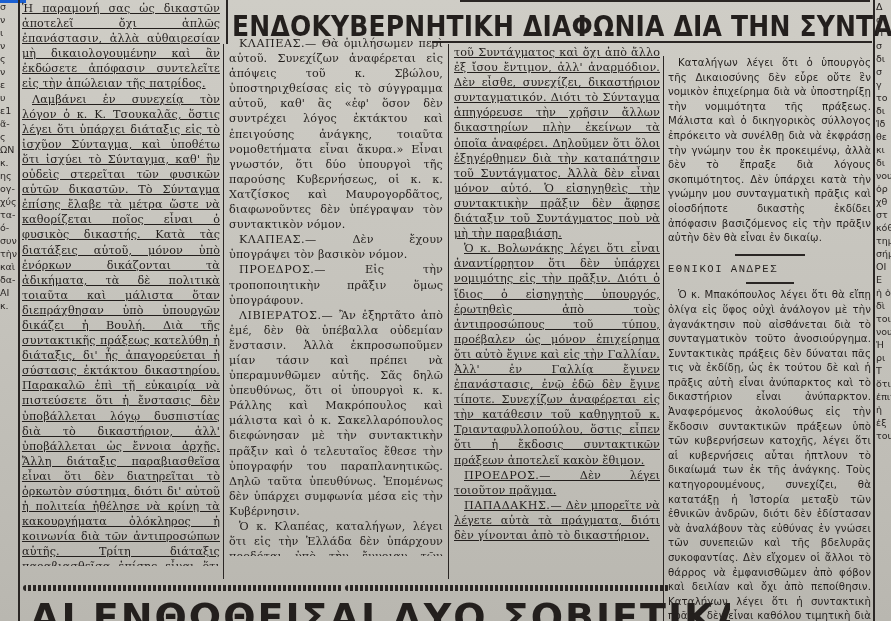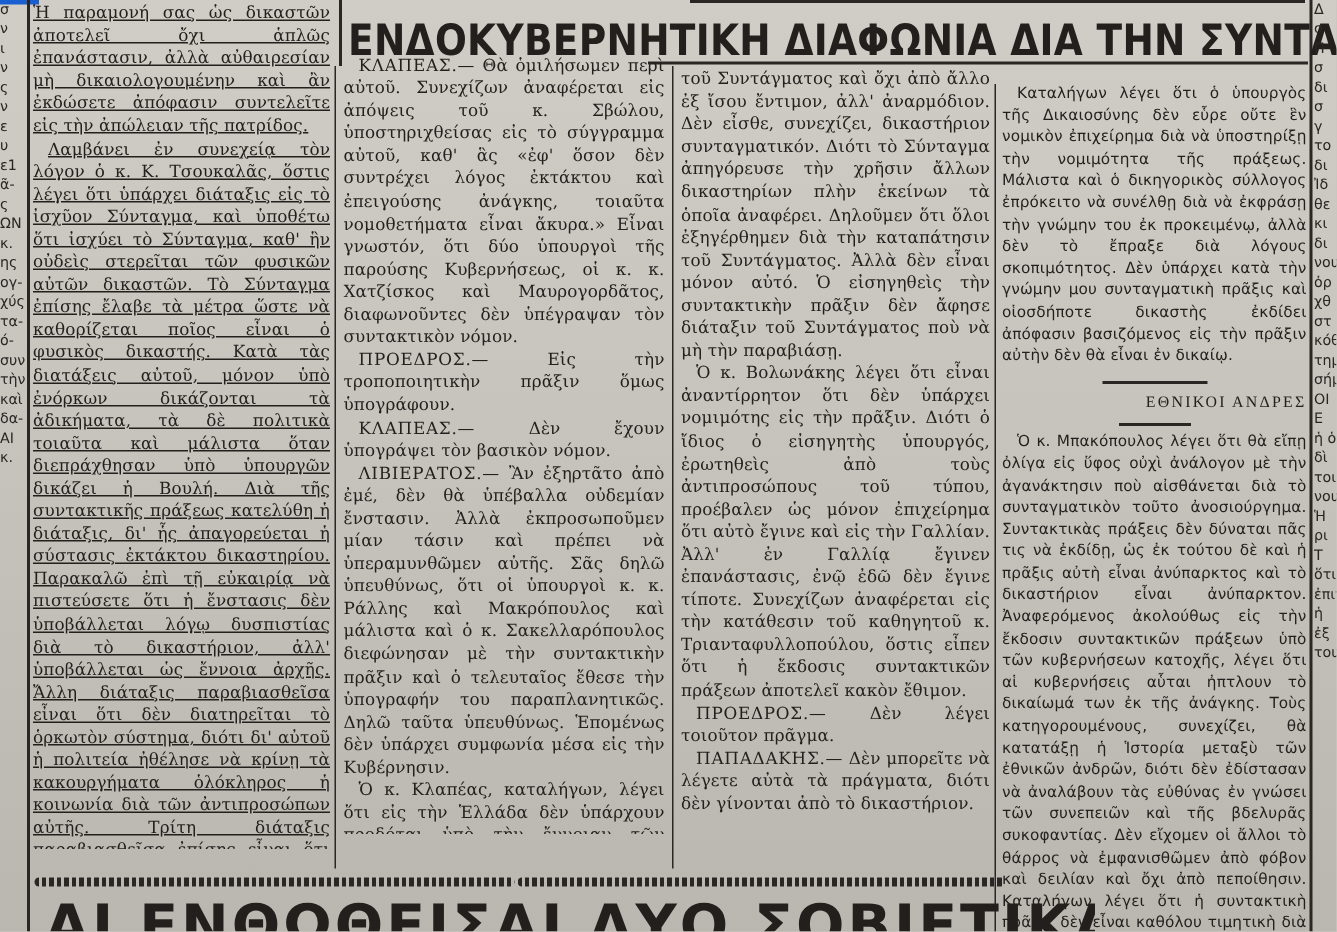--- a/index.html
+++ b/index.html
@@ -26,22 +26,22 @@
   .spk { font-family: "DejaVu Serif", serif; letter-spacing: 0.5px; }
   .sans { font-family: "DejaVu Sans", sans-serif; font-size: 10.2px; line-height: 14.6px; }
 
   .headline {
     position: absolute; left: 232px; top: 10px; width: 660px;
     font-family: "DejaVu Sans", sans-serif; font-weight: bold;
     font-size: 25px; letter-spacing: 0.2px; color: #231f1d;
     transform: scaleY(1.15); transform-origin: top left; white-space: nowrap;
   }
   .subhead {
-    font-family: Liberation Serif, serif; font-size: 10.6px; letter-spacing: 1.5px;
-    text-align: right; text-indent: 0; margin: 4px 0 2px 0;
+    font-family: Liberation Mono, monospace; font-size: 10.6px; letter-spacing: 1.5px;
+    text-align: left; text-indent: 0; margin: 4px 0 2px 0;
   }
   .shortrule { height: 2px; background: #2a2624; margin: 8px auto 0 auto; }
   .wavy {
     position: absolute; height: 6px;
     background: repeating-linear-gradient(90deg, #2a2624 0 3px, transparent 3px 5px);
     border-radius: 3px;
   }
   .bottom-head {
     position: absolute; left: 30px; top: 598px; width: 700px; height: 23px; overflow: hidden;
     font-family: "DejaVu Sans", sans-serif; font-weight: bold; font-size: 38px;
@@ -101,27 +101,27 @@
   <div class="hrule" style="left:432px;top:41px;width:440px;"></div>
 
   <div class="col" style="left:22px;top:1px;width:198px;height:565px;overflow:hidden;text-decoration:underline;">
     <p class="noindent">Ἡ παραμονή σας ὡς δικαστῶν ἀποτελεῖ ὄχι ἁπλῶς ἐπανάστασιν, ἀλλὰ αὐθαιρεσίαν μὴ δικαιολογουμένην καὶ ἂν ἐκδώσετε ἀπόφασιν συντελεῖτε εἰς τὴν ἀπώλειαν τῆς πατρίδος.</p>
     <p>Λαμβάνει ἐν συνεχείᾳ τὸν λόγον ὁ κ. Κ. Τσουκαλᾶς, ὅστις λέγει ὅτι ὑπάρχει διάταξις εἰς τὸ ἰσχῦον Σύνταγμα, καὶ ὑποθέτω ὅτι ἰσχύει τὸ Σύνταγμα, καθ' ἣν οὐδεὶς στερεῖται τῶν φυσικῶν αὐτῶν δικαστῶν. Τὸ Σύνταγμα ἐπίσης ἔλαβε τὰ μέτρα ὥστε νὰ καθορίζεται ποῖος εἶναι ὁ φυσικὸς δικαστής. Κατὰ τὰς διατάξεις αὐτοῦ, μόνον ὑπὸ ἐνόρκων δικάζονται τὰ ἀδικήματα, τὰ δὲ πολιτικὰ τοιαῦτα καὶ μάλιστα ὅταν διεπράχθησαν ὑπὸ ὑπουργῶν δικάζει ἡ Βουλή. Διὰ τῆς συντακτικῆς πράξεως κατελύθη ἡ διάταξις, δι' ἧς ἀπαγορεύεται ἡ σύστασις ἐκτάκτου δικαστηρίου. Παρακαλῶ ἐπὶ τῇ εὐκαιρίᾳ νὰ πιστεύσετε ὅτι ἡ ἔνστασις δὲν ὑποβάλλεται λόγῳ δυσπιστίας διὰ τὸ δικαστήριον, ἀλλ' ὑποβάλλεται ὡς ἔννοια ἀρχῆς. Ἄλλη διάταξις παραβιασθεῖσα εἶναι ὅτι δὲν διατηρεῖται τὸ ὁρκωτὸν σύστημα, διότι δι' αὐτοῦ ἡ πολιτεία ἠθέλησε νὰ κρίνῃ τὰ κακουργήματα ὁλόκληρος ἡ κοινωνία διὰ τῶν ἀντιπροσώπων αὐτῆς. Τρίτη διάταξις παραβιασθεῖσα ἐπίσης εἶναι ὅτι τὰ ὁπωσδήποτε πολιτικὰ ἀδικήματα εἴτε κακουργήματα εἴτε ἐγκλήματα, δικάζονται μόνον παρὰ τῶν ἐνόρκων. Διότι τὰ ἀδικήματα ταῦτα, τὰ ὁποῖα στρέφονται κατὰ τοῦ ἔθνους, μόνον ὑπὸ τοῦ λαοῦ δύνανται νὰ κριθοῦν.</p>
 
   </div>
 
   <div class="col" style="left:229px;top:36px;width:214px;height:520px;overflow:hidden;" id="col2">
       <p><span class="spk">ΚΛΑΠΕΑΣ.—</span><span> Θὰ ὁμιλήσωμεν περὶ αὐτοῦ. Συνεχίζων ἀναφέρεται εἰς ἀπόψεις τοῦ κ. Σβώλου, ὑποστηριχθείσας εἰς τὸ σύγγραμμα αὐτοῦ, καθ' ἃς «ἐφ' ὅσον δὲν συντρέχει λόγος ἐκτάκτου καὶ ἐπειγούσης ἀνάγκης, τοιαῦτα νομοθετήματα εἶναι ἄκυρα.» Εἶναι γνωστόν, ὅτι δύο ὑπουργοὶ τῆς παρούσης Κυβερνήσεως, οἱ κ. κ. Χατζίσκος καὶ Μαυρογορδᾶτος, διαφωνοῦντες δὲν ὑπέγραψαν τὸν συντακτικὸν νόμον.</span></p>
+      <p><span class="spk">ΚΛΑΠΕΑΣ.—</span><span> Δὲν ἔχουν ὑπογράψει τὸν βασικὸν νόμον.</span></p>
       <p><span class="spk">ΠΡΟΕΔΡΟΣ.—</span><span> Εἰς τὴν τροποποιητικὴν πρᾶξιν ὅμως ὑπογράφουν.</span></p>
-      <p><span class="spk">ΚΛΑΠΕΑΣ.—</span><span> Δὲν ἔχουν ὑπογράψει τὸν βασικὸν νόμον.</span></p>
       <p><span class="spk">ΛΙΒΙΕΡΑΤΟΣ.—</span><span> Ἂν ἐξηρτᾶτο ἀπὸ ἐμέ, δὲν θὰ ὑπέβαλλα οὐδεμίαν ἔνστασιν. Ἀλλὰ ἐκπροσωποῦμεν μίαν τάσιν καὶ πρέπει νὰ ὑπεραμυνθῶμεν αὐτῆς. Σᾶς δηλῶ ὑπευθύνως, ὅτι οἱ ὑπουργοὶ κ. κ. Ράλλης καὶ Μακρόπουλος καὶ μάλιστα καὶ ὁ κ. Σακελλαρόπουλος διεφώνησαν μὲ τὴν συντακτικὴν πρᾶξιν καὶ ὁ τελευταῖος ἔθεσε τὴν ὑπογραφήν του παραπλανητικῶς. Δηλῶ ταῦτα ὑπευθύνως. Ἑπομένως δὲν ὑπάρχει συμφωνία μέσα εἰς τὴν Κυβέρνησιν.</span></p>
       <p><span>Ὁ κ. Κλαπέας, καταλήγων, λέγει ὅτι εἰς τὴν Ἑλλάδα δὲν ὑπάρχουν προδόται ὑπὸ τὴν ἔννοιαν τῶν Κουΐσλιγκ καὶ δι' αὐτὸ τὸ δικαστήριον πρέπει νὰ κηρυχθῇ ἀναρμόδιον.</span></p>
     </div>
 
-  <div class="col" style="left:454px;top:45px;width:206px;height:520px;overflow:hidden;">
+  <div class="col" style="left:454px;top:45px;width:206px;height:520px;overflow:hidden;text-decoration:underline;">
     <div id="col3">
         <p class="noindent"><span>τοῦ Συντάγματος καὶ ὄχι ἀπὸ ἄλλο ἐξ ἴσου ἔντιμον, ἀλλ' ἀναρμόδιον. Δὲν εἶσθε, συνεχίζει, δικαστήριον συνταγματικόν. Διότι τὸ Σύνταγμα ἀπηγόρευσε τὴν χρῆσιν ἄλλων δικαστηρίων πλὴν ἐκείνων τὰ ὁποῖα ἀναφέρει. Δηλοῦμεν ὅτι ὅλοι ἐξηγέρθημεν διὰ τὴν καταπάτησιν τοῦ Συντάγματος. Ἀλλὰ δὲν εἶναι μόνον αὐτό. Ὁ εἰσηγηθεὶς τὴν συντακτικὴν πρᾶξιν δὲν ἄφησε διάταξιν τοῦ Συντάγματος ποὺ νὰ μὴ τὴν παραβιάσῃ.</span></p>
         <p><span>Ὁ κ. Βολωνάκης λέγει ὅτι εἶναι ἀναντίρρητον ὅτι δὲν ὑπάρχει νομιμότης εἰς τὴν πρᾶξιν. Διότι ὁ ἴδιος ὁ εἰσηγητὴς ὑπουργός, ἐρωτηθεὶς ἀπὸ τοὺς ἀντιπροσώπους τοῦ τύπου, προέβαλεν ὡς μόνον ἐπιχείρημα ὅτι αὐτὸ ἔγινε καὶ εἰς τὴν Γαλλίαν. Ἀλλ' ἐν Γαλλίᾳ ἔγινεν ἐπανάστασις, ἐνῷ ἐδῶ δὲν ἔγινε τίποτε. Συνεχίζων ἀναφέρεται εἰς τὴν κατάθεσιν τοῦ καθηγητοῦ κ. Τριανταφυλλοπούλου, ὅστις εἶπεν ὅτι ἡ ἔκδοσις συντακτικῶν πράξεων ἀποτελεῖ κακὸν ἔθιμον.</span></p>
         <p><span class="spk">ΠΡΟΕΔΡΟΣ.—</span><span> Δὲν λέγει τοιοῦτον πρᾶγμα.</span></p>
         <p><span class="spk">ΠΑΠΑΔΑΚΗΣ.—</span><span> Δὲν μπορεῖτε νὰ λέγετε αὐτὰ τὰ πράγματα, διότι δὲν γίνονται ἀπὸ τὸ δικαστήριον.</span></p>
       </div>
 
   </div>
 
   <div class="col sans" style="left:668px;top:56px;width:203px;height:575px;overflow:hidden;">

